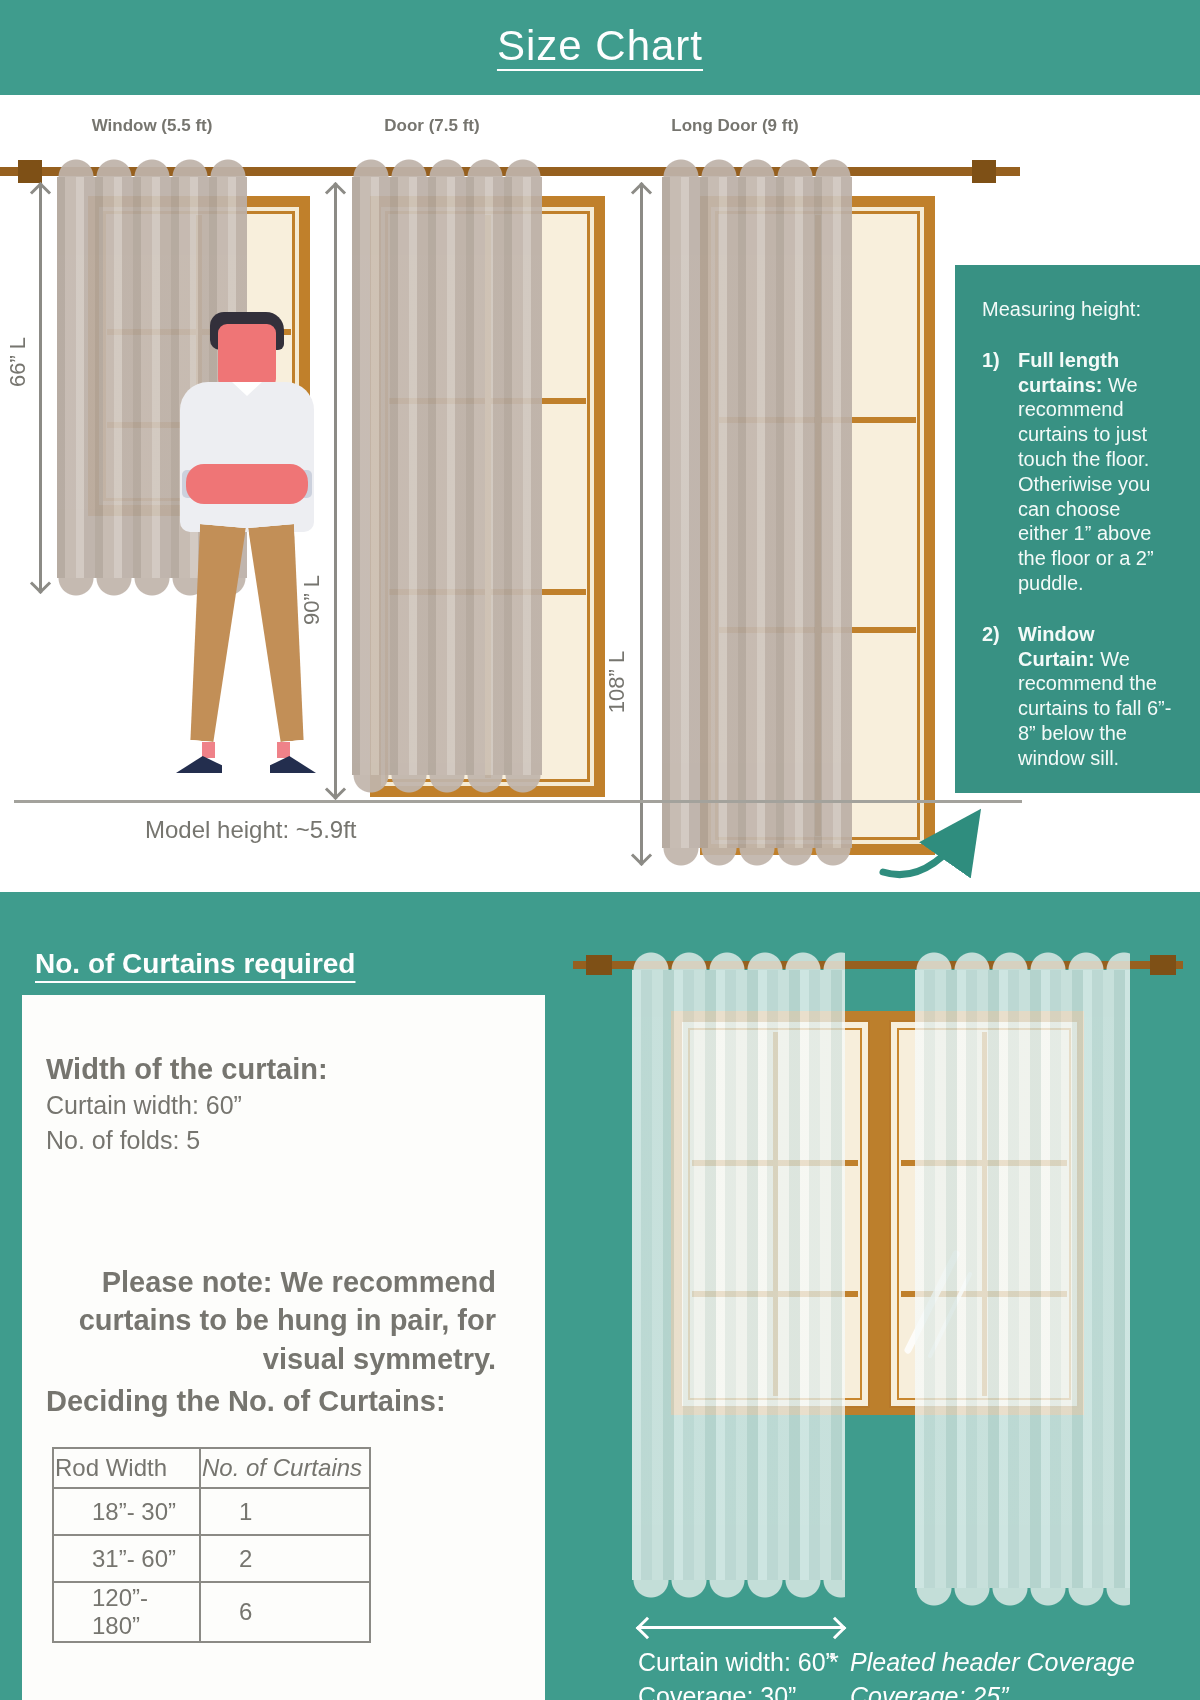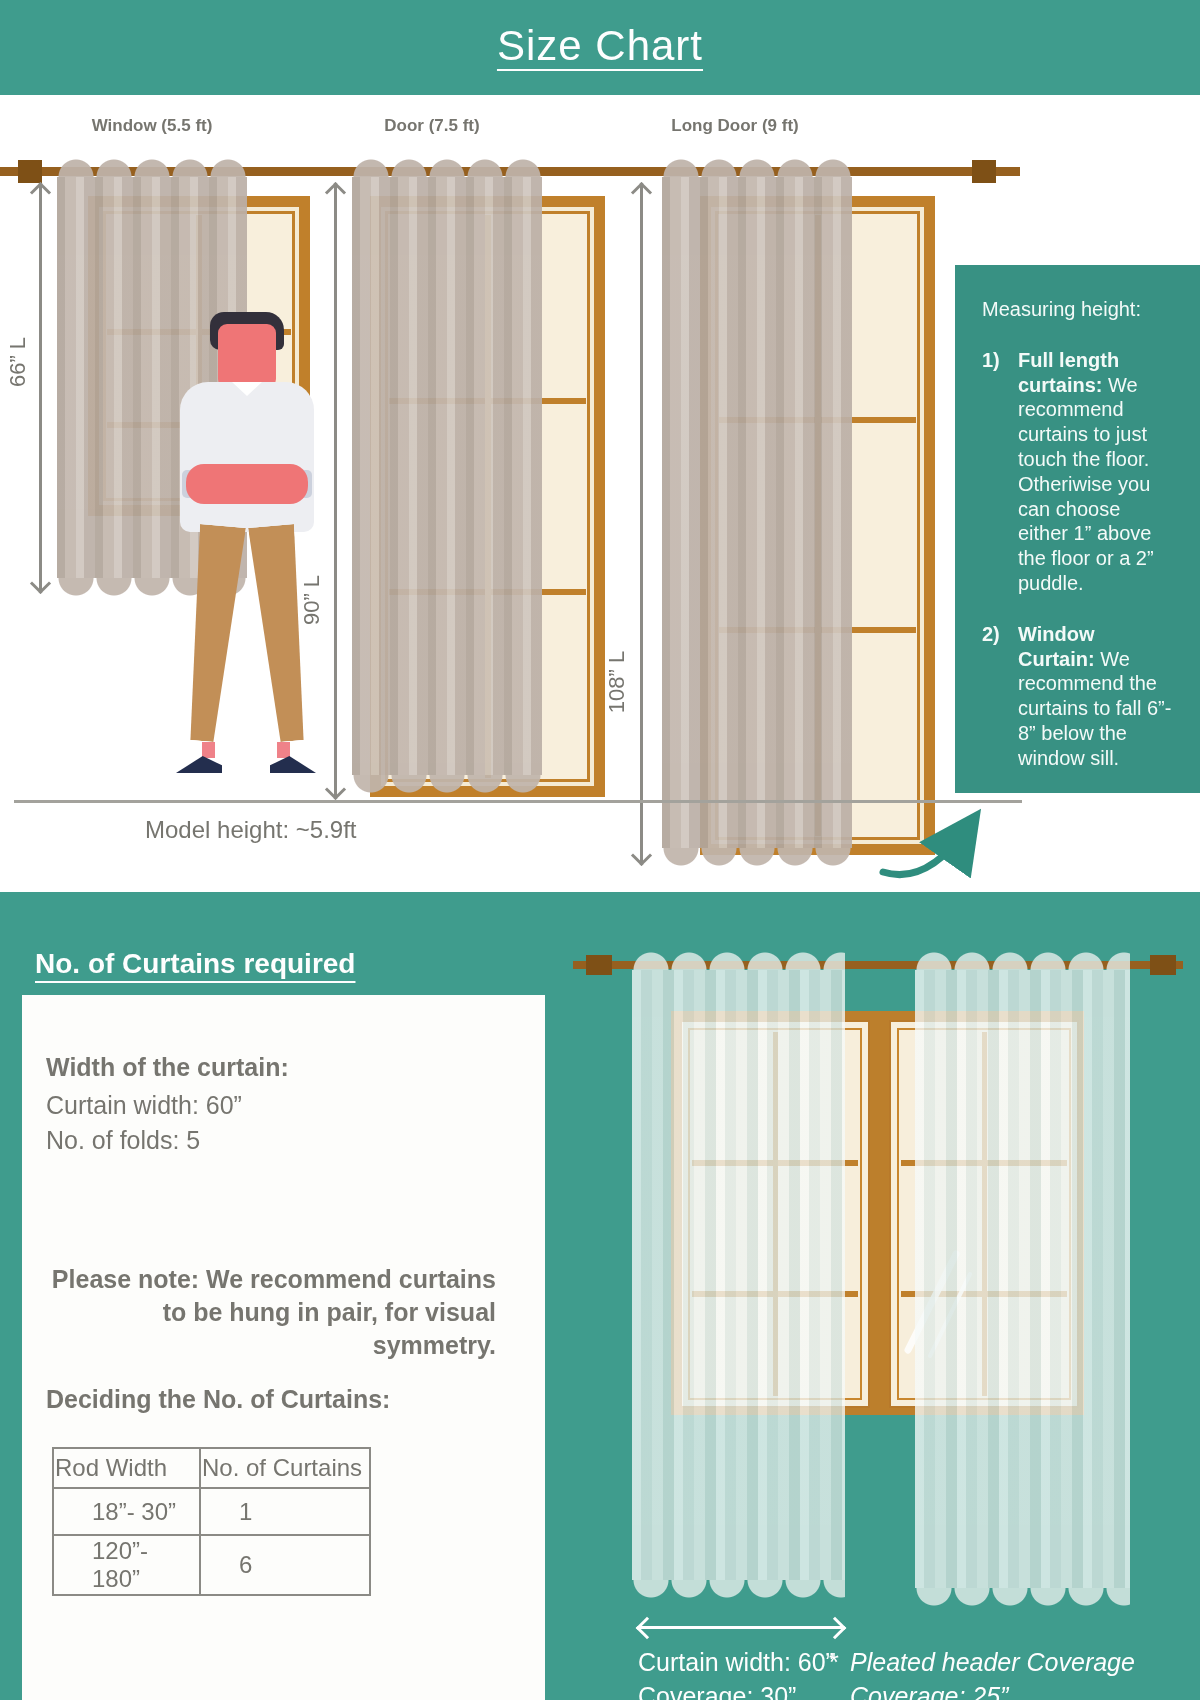--- a/index.html
+++ b/index.html
@@ -87,27 +87,27 @@
   .sock-r{left:105px;top:430px;width:13px;height:16px;background:#ef8289;}
   .shoe-l{left:4px;top:444px;width:46px;height:17px;background:#232e4e;
           clip-path:polygon(0 100%,58% 0,100% 55%,100% 100%);}
   .shoe-r{left:98px;top:444px;width:46px;height:17px;background:#232e4e;
           clip-path:polygon(0 55%,42% 0,100% 100%,0 100%);}
 
   
   #section2-heading{left:35px;top:948px;font-size:28px;font-weight:bold;color:#fdfefe;
                     text-decoration:underline;text-underline-offset:8px;text-decoration-thickness:2px;}
   #card{left:22px;top:995px;width:523px;height:705px;background:#fdfdfb;}
-  #card .t-bold{font-weight:bold;font-size:25px;}
+  #card .t-bold{font-weight:bold;font-size:29px;}
   #card .t-reg{font-size:25px;}
 
   table.rods{border-collapse:collapse;font-size:24px;color:#76756f;}
   table.rods th,table.rods td{border:2px solid #8b8a85;font-weight:normal;text-align:left;}
   table.rods th{width:143px;height:36px;}
-  table.rods th+th{width:166px;}
+  table.rods th+th{width:166px;font-style:italic;}
   table.rods td{height:43px;padding-left:38px;}
 
   
   #big-window{left:671px;top:1011px;width:413px;height:404px;background:#bc7f2c;}
   .panel{position:absolute;top:9px;height:384px;width:186px;background:#f7eedb;border:2px solid #b8792a;}
   .panel .inner{position:absolute;inset:6px;border:2px solid #c8862e;}
   .panel .pm-v{position:absolute;top:10px;bottom:10px;left:50%;width:5px;margin-left:-2px;background:#c0802b;}
   .panel .pm-h{position:absolute;left:10px;right:10px;height:6px;background:#c0802b;}
 
   .white-txt{color:#fdfefe;font-size:25px;}
@@ -223,20 +223,24 @@
       <tbody>
           <tr>
         <th>Rod Width</th>
         <th>No. of Curtains</th>
       </tr>
       <tr>
         <td>18”- 30”</td>
         <td>1</td>
       </tr>
       <tr>
+        <td>31”- 60”</td>
+        <td>2</td>
+      </tr>
+      <tr>
         <td>120”- 180”</td>
         <td>6</td>
       </tr>
     </tbody>
       </table>
   </div>
 
   <div class="abs rod" style="left:573px;top:961px;width:610px;height:8px;"></div>
   <div class="abs rod-block" style="left:586px;top:955px;width:26px;height:20px;"></div>
   <div class="abs rod-block" style="left:1150px;top:955px;width:26px;height:20px;"></div>

